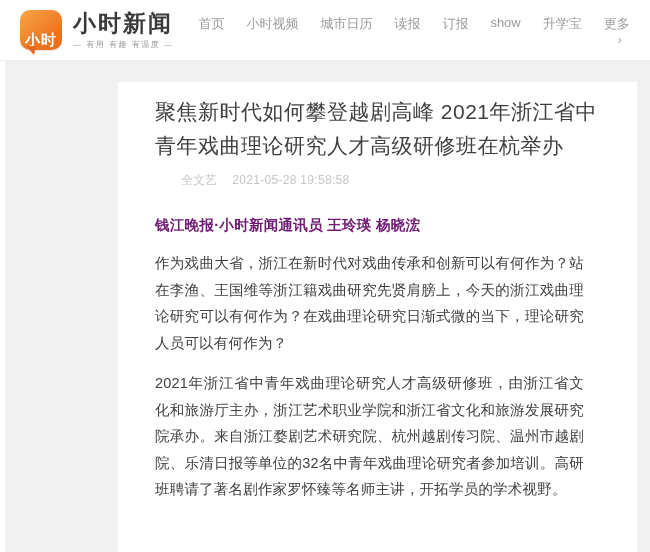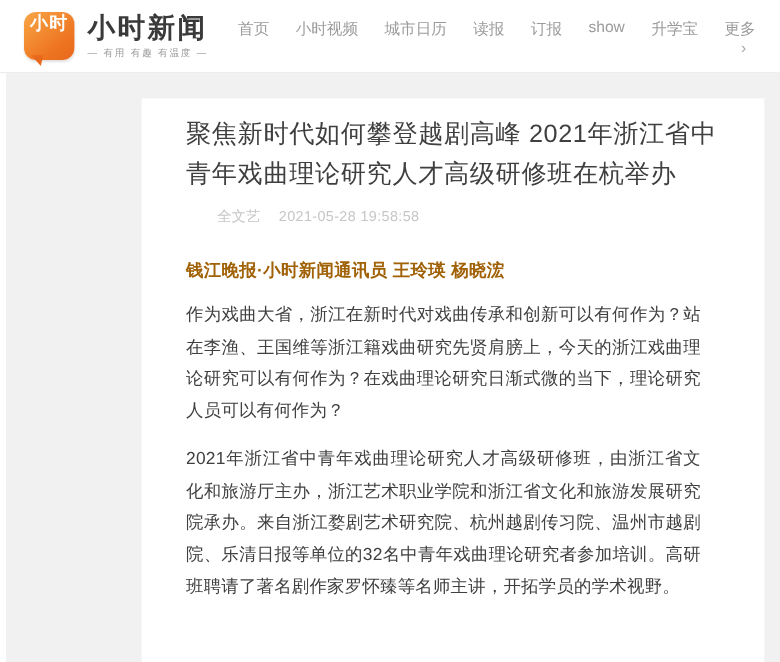--- a/index.html
+++ b/index.html
@@ -13,21 +13,21 @@
   .site-header {
     position:absolute; top:0; left:0; width:650px; height:60px;
     background:#ffffff; border-bottom:1px solid #ededed;
     display:flex; align-items:center; z-index:3;
   }
   .logo { margin-left:20px; display:flex; align-items:center; cursor:pointer; flex:0 0 auto; }
   .logo-badge {
     width:42px; height:40px; border-radius:10px; position:relative;
     background:linear-gradient(140deg,#f8a647 0%,#ee7420 70%,#e8681c 100%);
     color:#fff; font-weight:bold; font-size:15px; letter-spacing:1px;
-    display:flex; align-items:flex-start; justify-content:center;
+    display:flex; align-items:flex-end; justify-content:center;
     box-shadow:0 1px 2px rgba(0,0,0,.12);
   }
   .logo-badge::after {
     content:""; position:absolute; left:5px; bottom:-5px;
     border-left:10px solid transparent; border-top:9px solid #e8681c;
     transform:skewX(-12deg);
   }
   .logo-text { margin-left:11px; }
   .site-name { font-size:23px; font-weight:bold; color:#3a3a3a; letter-spacing:2px; line-height:25px; }
   .tagline { font-size:8px; color:#9a9a9a; letter-spacing:1.5px; margin-top:3px; white-space:nowrap; }
@@ -51,21 +51,21 @@
     background:#ffffff; z-index:1; box-sizing:border-box;
     padding:13px 37px 0 37px; overflow:hidden;
   }
   .article-title {
     margin:0; font-size:21px; line-height:34px; font-weight:400;
     color:#3f3f3f; letter-spacing:.5px;
   }
   .article-meta { margin-top:9px; font-size:12px; color:#c6c6c6;margin-left:26px; }
   .article-meta .channel { cursor:pointer; }
   .article-meta .time { margin-left:12px; letter-spacing:.3px; }
-  .byline { margin-top:27px; font-size:14.5px; font-weight:bold; color:#a16207; letter-spacing:.3px; }
+  .byline { margin-top:27px; font-size:14.5px; font-weight:bold; color:#701a75; letter-spacing:.3px; }
   .body-p {
     margin:14px 16px 0 0; font-size:14.5px; line-height:26.5px; color:#404040;
     text-align:justify; letter-spacing:.2px;
   }
   .body-p.first { margin-top:15px; }
 </style>
 </head>
 <body>
 
 <header class="site-header">

